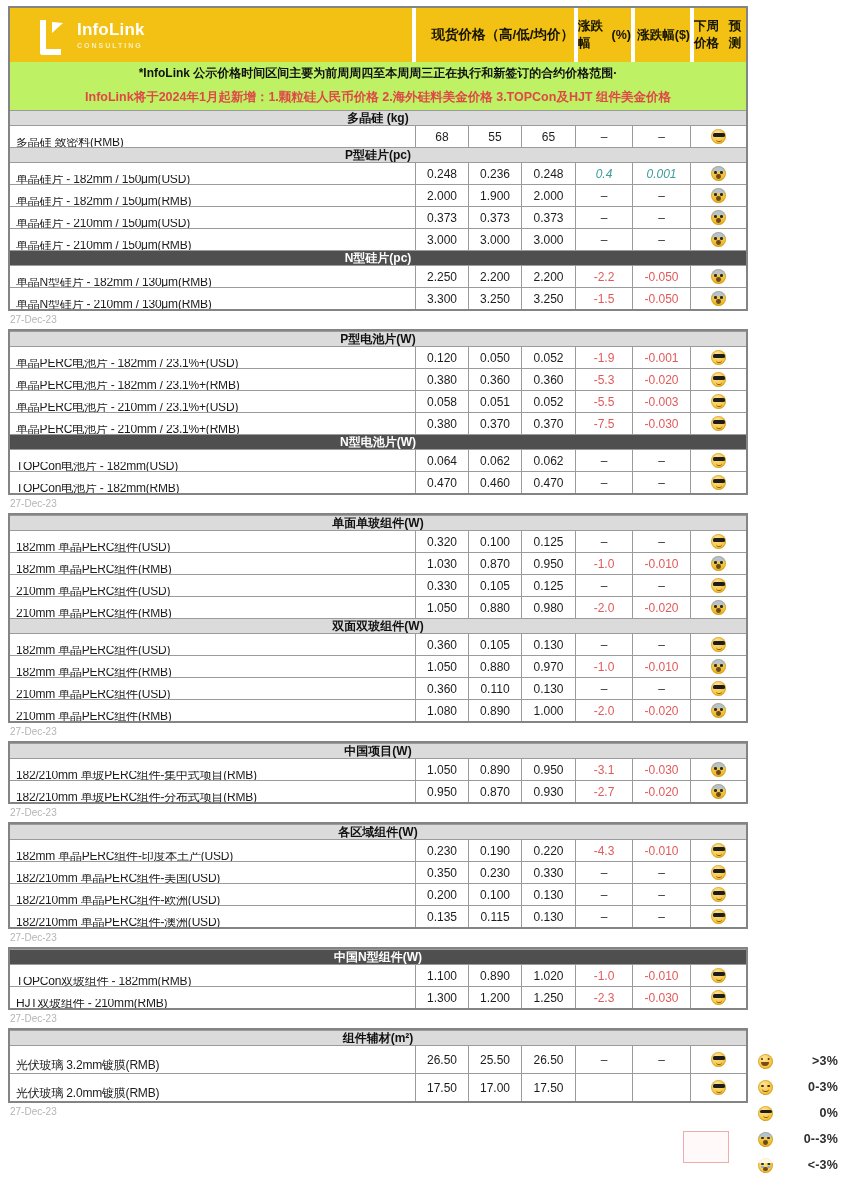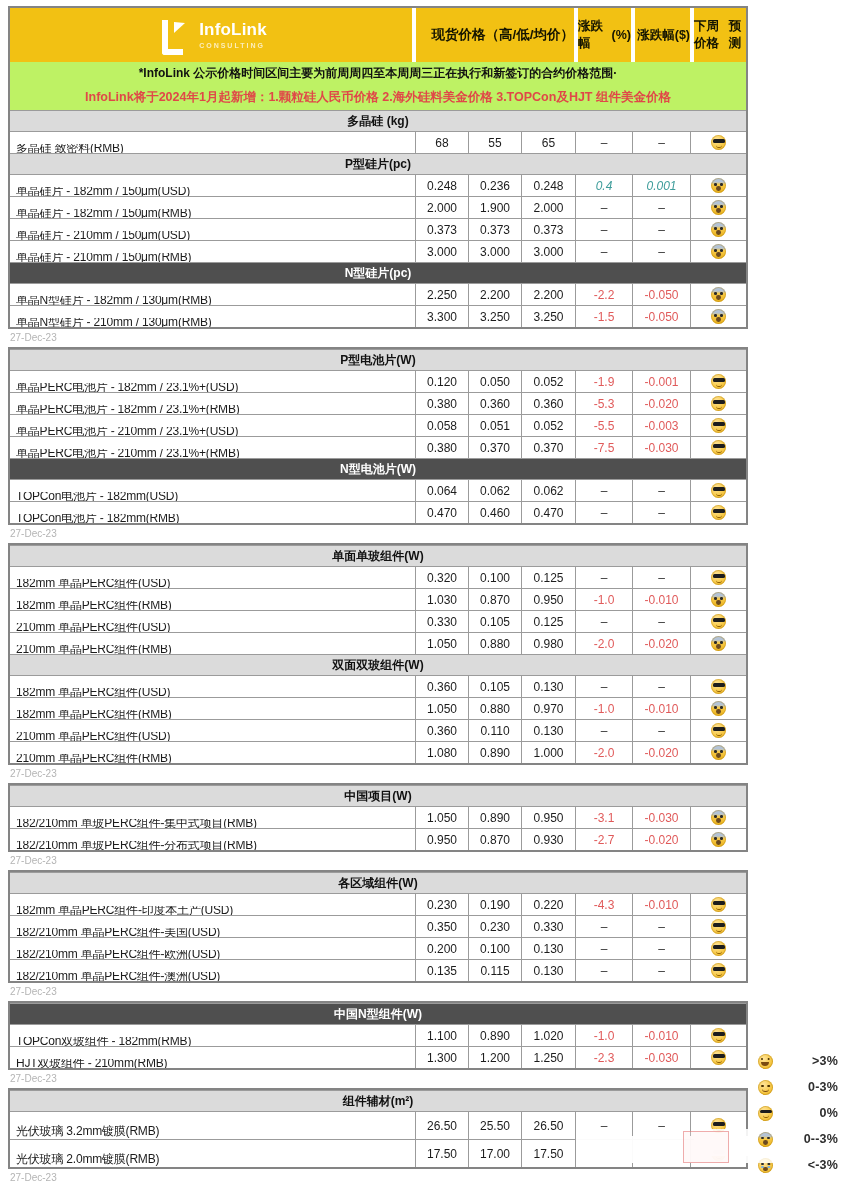--- a/index.html
+++ b/index.html
@@ -13,36 +13,36 @@
 
   
   .block{border:2px solid #848484;background:#fff;box-sizing:border-box;width:740px;}
   .date{font-size:10px;color:#b4b4b4;height:18px;line-height:14px;padding:2px 0 0 2px;box-sizing:border-box;}
 
   
   .yhead{display:grid;grid-template-columns:402px 4px 158px 4px 53px 4px 55px 4px 1fr;height:54px;background:#fff;}
   .ycell{background:var(--yellow);display:flex;flex-direction:row;align-items:center;justify-content:flex-end;
          font-weight:bold;font-size:12.5px;line-height:1.35;color:#141400;}
   .ygap{background:#fff;}
-  .logo-cell{flex-direction:row;justify-content:center;gap:9px;padding-left:5px;box-sizing:border-box;}
+  .logo-cell{flex-direction:row;justify-content:flex-start;gap:9px;padding-left:28px;box-sizing:border-box;}
   .logomark{position:relative;width:30px;height:34px;flex:0 0 auto;}
   .l-bar{position:absolute;left:2px;top:2px;width:15px;height:29px;border-left:6px solid #fff;border-bottom:6px solid #fff;border-bottom-left-radius:3px;}
   .l-tri{position:absolute;left:14px;top:4px;width:0;height:0;border-left:11px solid #fff;border-top:1px solid transparent;border-bottom:10px solid transparent;}
   .brand{display:flex;flex-direction:column;line-height:1.05;}
   .brand-name{color:#fff;font-size:17px;font-weight:bold;letter-spacing:.2px;}
   .brand-sub{color:rgba(255,255,255,.72);font-size:7px;letter-spacing:2px;margin-top:3px;}
   .spot-cell{font-size:13.5px;}
 
   
   .note{display:flex;align-items:center;justify-content:center;background:#bef264;}
   .note1{height:23px;font-weight:bold;font-size:12px;color:#111;}
   .note2{height:25px;font-weight:bold;font-size:12.5px;color:var(--note-red);}
 
   
-  .sec{height:21px;display:flex;align-items:center;justify-content:center;font-weight:bold;font-size:12px;
+  .sec{height:15px;display:flex;align-items:center;justify-content:center;font-weight:bold;font-size:12px;
        background:var(--sec-light);color:#111;border-top:1px solid var(--border);box-sizing:border-box;}
   .sec.dark{background:var(--sec-dark);color:#fff;}
   .row{display:grid;grid-template-columns:405px 53px 53px 54px 57px 58px 1fr;height:22px;background:#fff;
        border-top:1px solid var(--border);box-sizing:border-box;}
   .row.tall{height:28px;}
   .cell{display:flex;align-items:center;justify-content:center;font-size:12px;border-left:1px solid var(--border);
         box-sizing:border-box;white-space:nowrap;overflow:hidden;}
   .cell.name{justify-content:flex-start;padding-left:6px;border-left:none;letter-spacing:-0.2px;margin-top:12px;}
   .cell.pos{color:var(--teal);font-style:italic;}
   .cell.neg{color:var(--red);}

